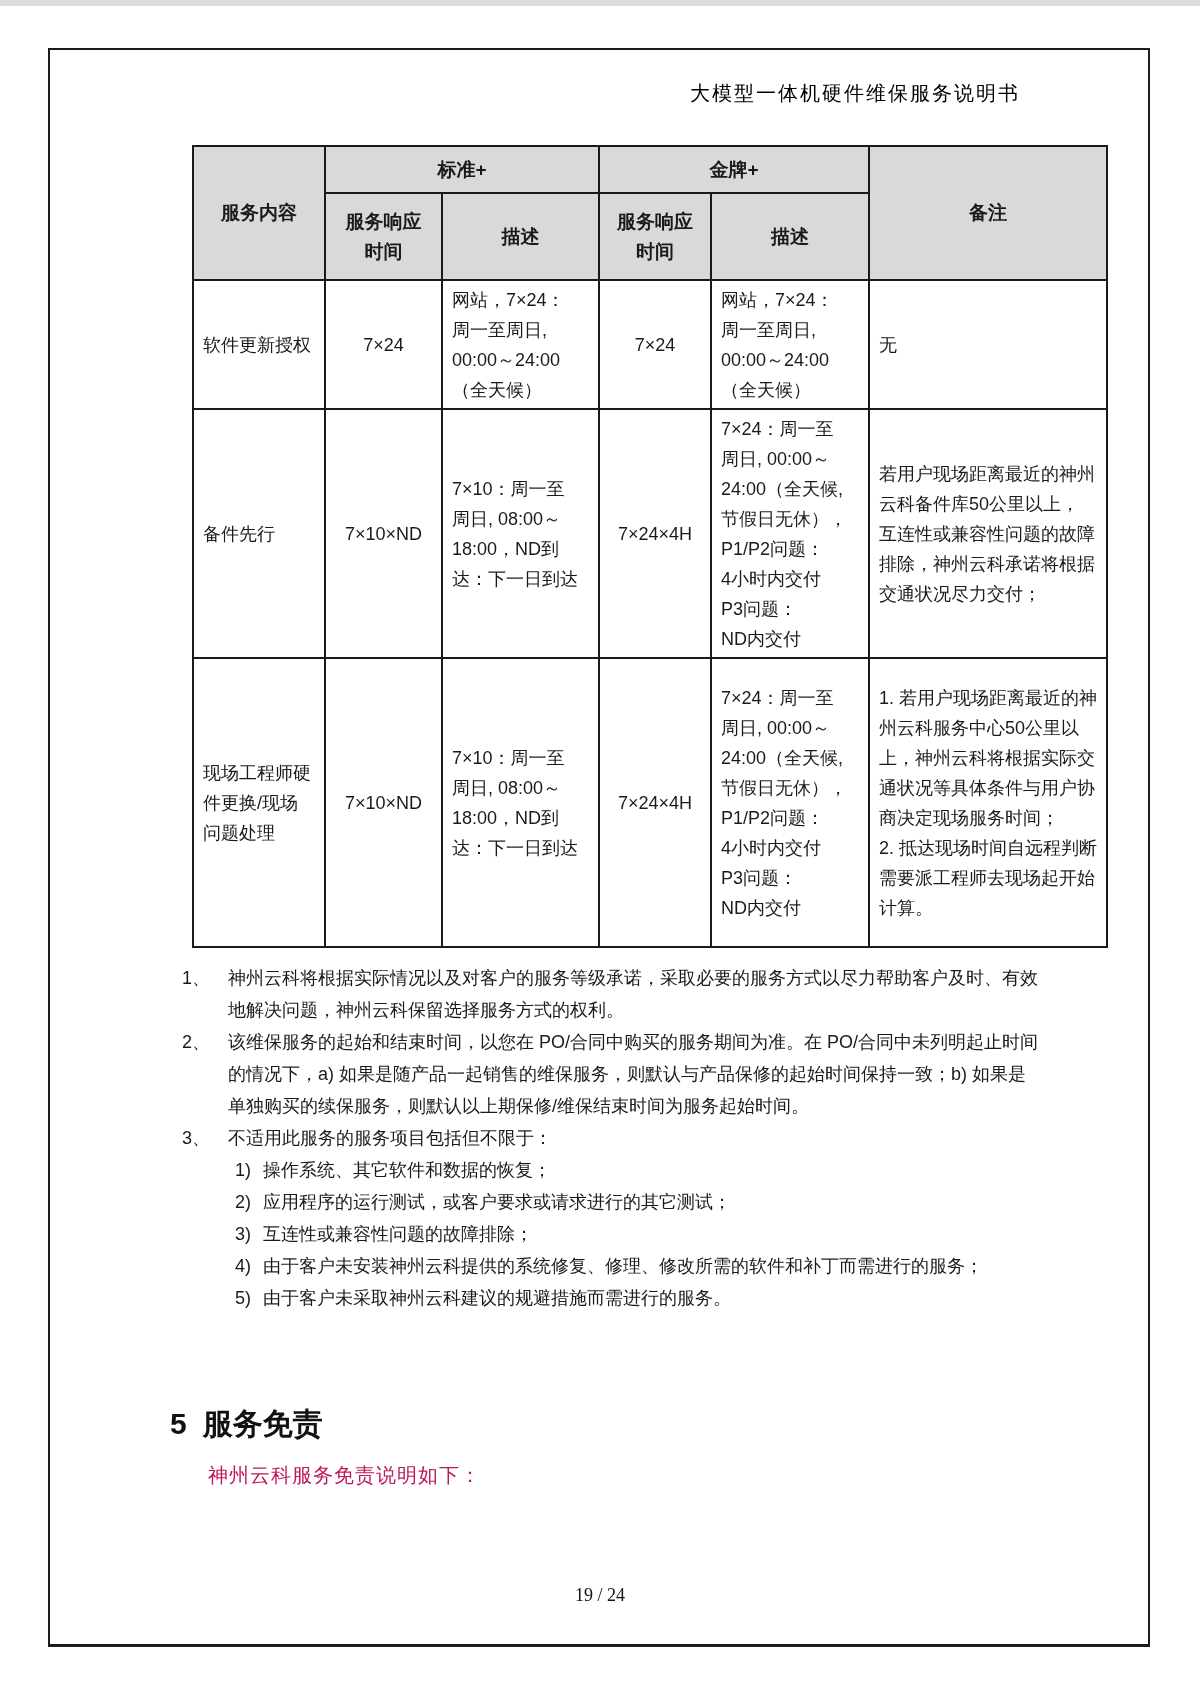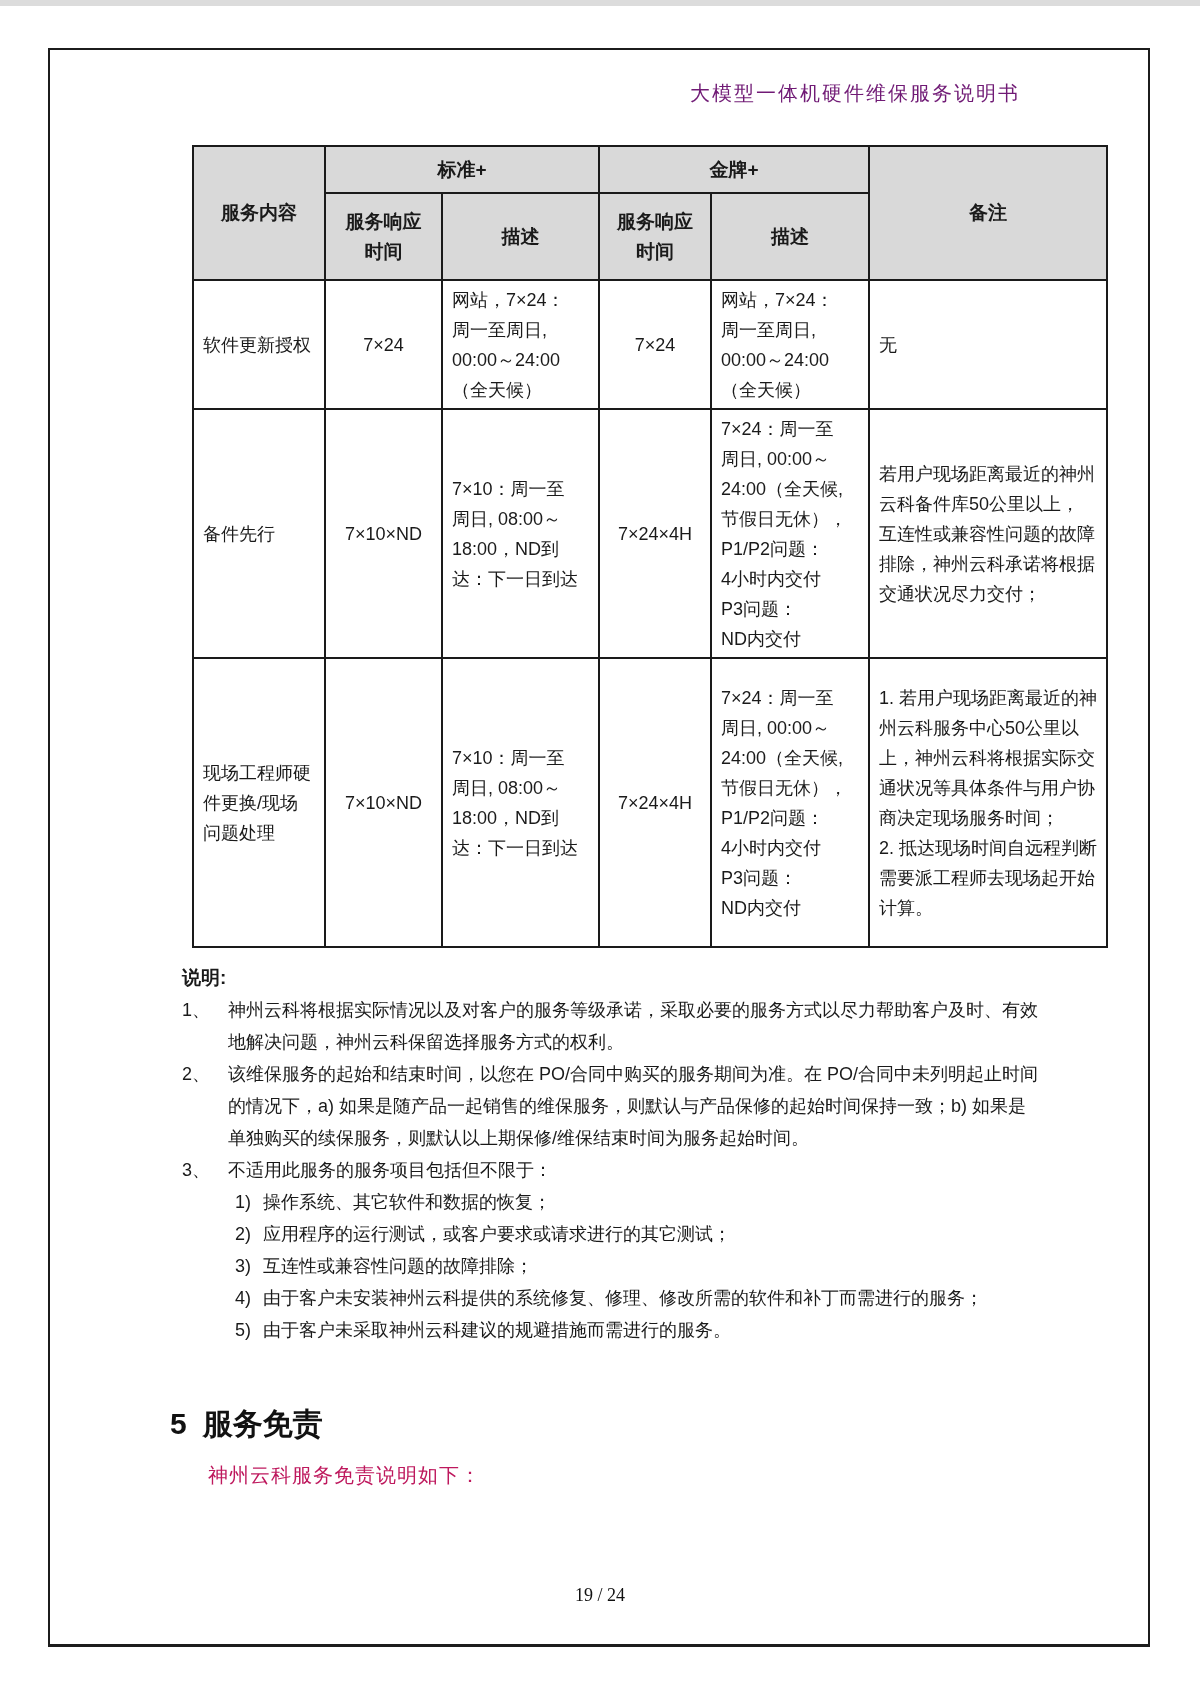--- a/index.html
+++ b/index.html
@@ -3,21 +3,21 @@
 <meta charset="utf-8">
 <style>
   html,body{margin:0;padding:0;background:#ffffff;}
   .page{position:relative;width:1200px;height:1698px;background:#ffffff;
         font-family:"Liberation Sans","DejaVu Sans",sans-serif;color:#1a1a1a;overflow:hidden;}
   .scan-strip{position:absolute;top:0;left:0;width:1200px;height:6px;background:#dcdcdc;}
   .frame{position:absolute;left:48px;top:48px;width:1098px;height:1594px;
          border:2px solid #1c1c1c;border-bottom-width:3px;background:transparent;}
   .doc-title{position:absolute;top:80px;left:420px;width:600px;text-align:right;
              font-family:"Liberation Serif","DejaVu Serif",serif;font-size:20px;
-             letter-spacing:2px;color:#701a75;white-space:nowrap;}
+             letter-spacing:2px;color:#000000;white-space:nowrap;}
   
   .svc-table{position:absolute;left:192px;top:145px;width:914px;
              border-collapse:collapse;table-layout:fixed;}
   .svc-table th,.svc-table td{border:2px solid #1a1a1a;overflow:hidden;margin-top:8px;}
   .svc-table th{background:#d9d9d9;font-size:19px;font-weight:700;
                 text-align:center;vertical-align:middle;padding:2px 4px;
                 white-space:pre-line;line-height:30px;}
   .svc-table td{font-size:18px;line-height:30px;padding:2px 9px;vertical-align:middle;
                 background:#ffffff;}
   .c-center{text-align:center;}
@@ -126,21 +126,20 @@
 4小时内交付
 P3问题：
 ND内交付</td>
         <td class="c-remark">1. 若用户现场距离最近的神州云科服务中心50公里以上，神州云科将根据实际交通状况等具体条件与用户协商决定现场服务时间；
 2. 抵达现场时间自远程判断需要派工程师去现场起开始计算。</td>
       </tr>
     </tbody>
   </table>
 
   <div class="notes">
-    <div class="notes-label">说明:</div>
     <div class="note-item">
       <span class="num">1、</span>
       <span class="txt">神州云科将根据实际情况以及对客户的服务等级承诺，采取必要的服务方式以尽力帮助客户及时、有效地解决问题，神州云科保留选择服务方式的权利。</span>
     </div>
     <div class="note-item">
       <span class="num">2、</span>
       <span class="txt">该维保服务的起始和结束时间，以您在 PO/合同中购买的服务期间为准。在 PO/合同中未列明起止时间的情况下，a) 如果是随产品一起销售的维保服务，则默认与产品保修的起始时间保持一致；b) 如果是单独购买的续保服务，则默认以上期保修/维保结束时间为服务起始时间。</span>
     </div>
     <div class="note-item">
       <span class="num">3、</span>

